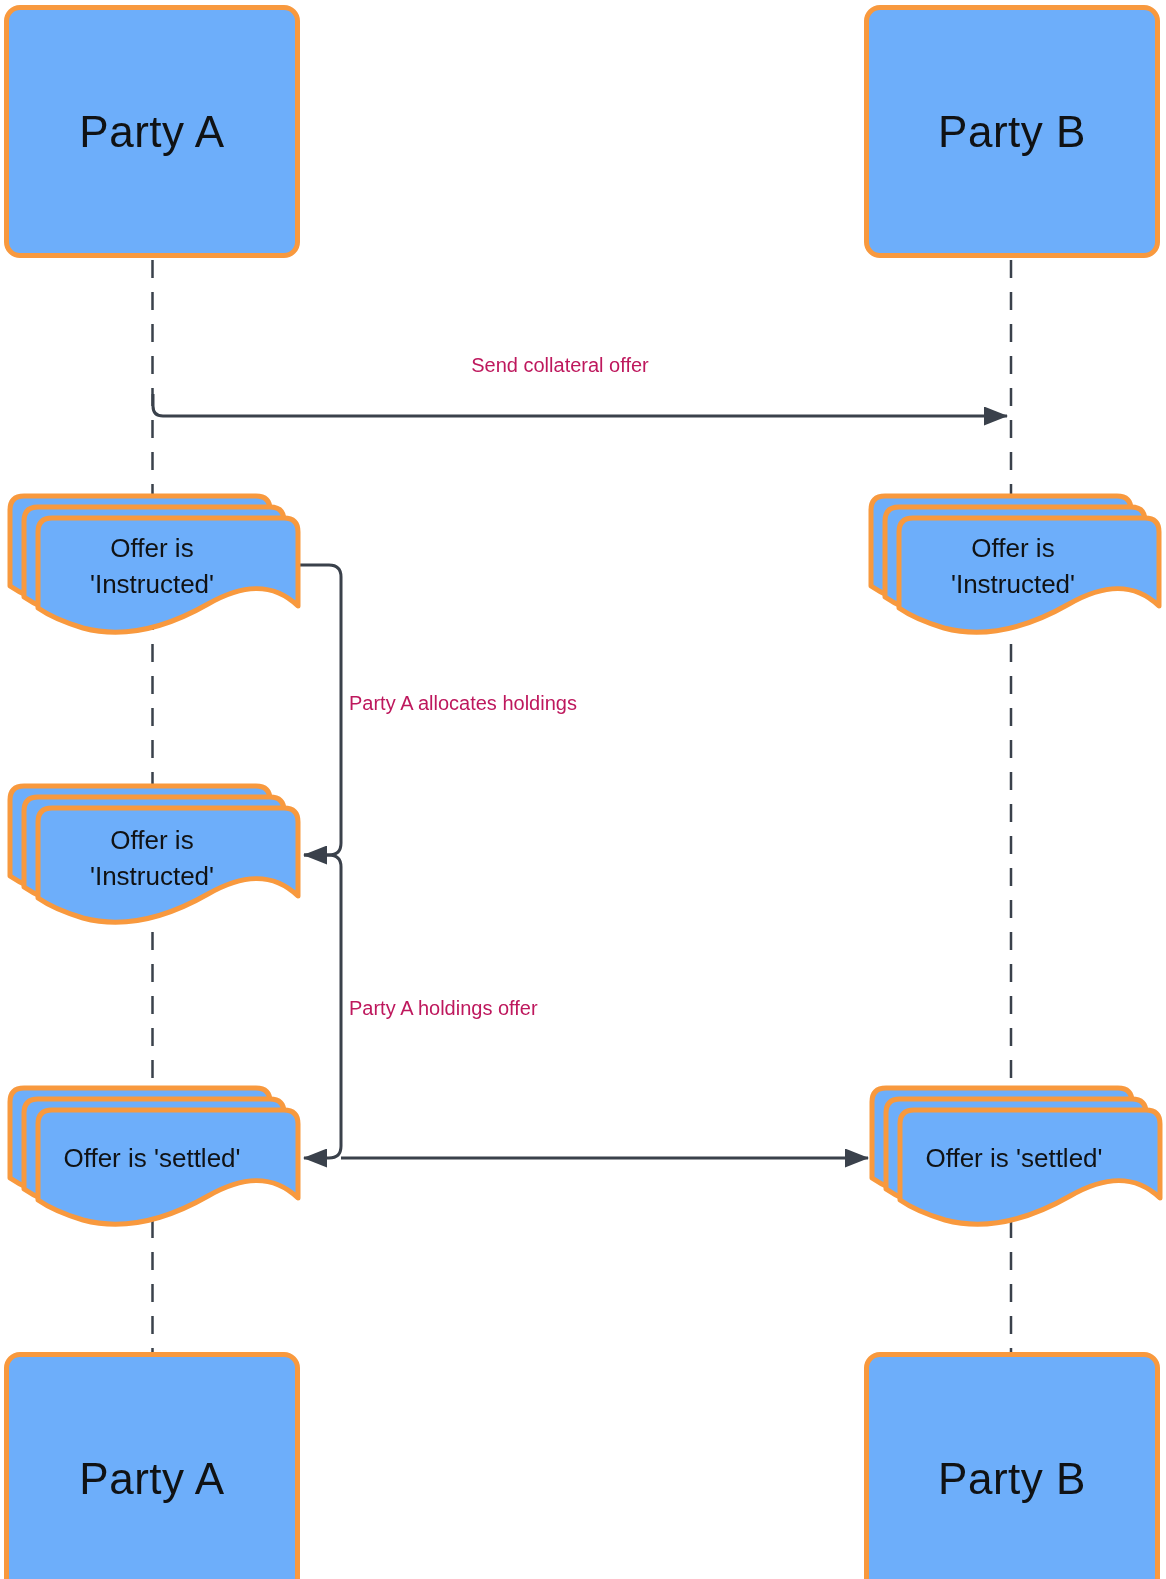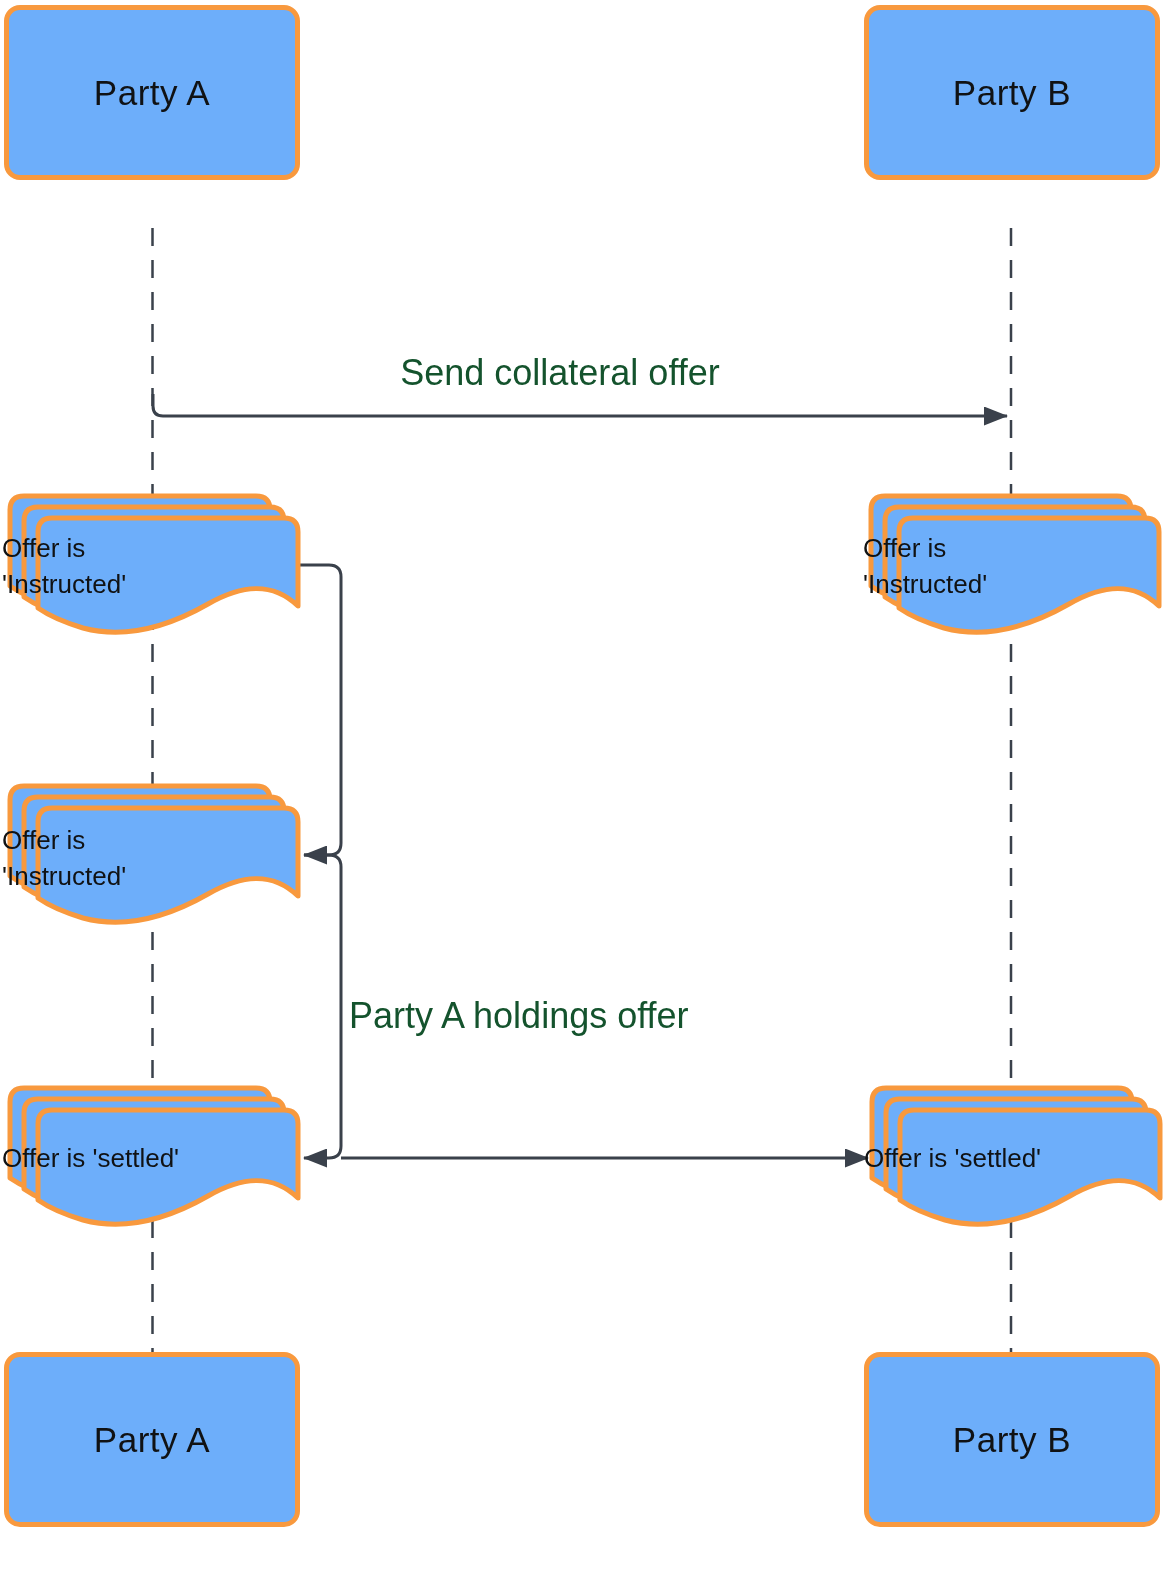--- a/index.html
+++ b/index.html
@@ -16,29 +16,29 @@
     overflow: hidden;
   }
   .layer {
     position: absolute;
     left: 0;
     top: 0;
   }
   .actor {
     position: absolute;
     width: 296px;
-    height: 175px;
+    height: 253px;
     box-sizing: border-box;
     background: #6DAEFA;
     border: 5px solid #F8993E;
     border-radius: 16px;
     display: flex;
     align-items: center;
     justify-content: center;
-    font-size: 35px;
+    font-size: 44px;
     color: #101214;
     letter-spacing: 0.5px;
   }
   .actor.tl { left: 4px;   top: 5px; }
   .actor.tr { left: 864px; top: 5px; }
   .actor.bl { left: 4px;   top: 1352px; }
   .actor.br { left: 864px; top: 1352px; }
 
   .lifeline {
     stroke: #3A414B;
@@ -54,33 +54,32 @@
   }
   .page {
     fill: #6DAEFA;
     stroke: #F8993E;
     stroke-width: 5;
     stroke-linejoin: round;
   }
   .doc-label {
     position: absolute;
     width: 300px;
-    text-align: left;
+    text-align: center;
     font-size: 26px;
     line-height: 36px;
     color: #101214;
     white-space: nowrap;
   }
   .msg-label {
     position: absolute;
-    font-size: 36px;
+    font-size: 20px;
     line-height: 30px;
-    color: #14532d;
+    color: #be185d;
     white-space: nowrap;
-    margin-top: 8px;
   }
   .msg-label.centered {
     width: 800px;
     text-align: center;
   }
 </style>
 </head>
 <body>
 
 <div class="canvas">
@@ -138,20 +137,21 @@
     <span>Party B</span>
   </div>
   <div class="actor bl">
     <span>Party A</span>
   </div>
   <div class="actor br">
     <span>Party B</span>
   </div>
 
   <div class="msg-label centered" style="left:160px; top:350px;">Send collateral offer</div>
+  <div class="msg-label" style="left:349px; top:688px;">Party A allocates holdings</div>
   <div class="msg-label" style="left:349px; top:993px;">Party A holdings offer</div>
 
   <div class="doc-label" style="left:2px; top:530px;">
     <div>Offer is</div>
     <div>'Instructed'</div>
   </div>
   <div class="doc-label" style="left:863px; top:530px;">
     <div>Offer is</div>
     <div>'Instructed'</div>
   </div>

